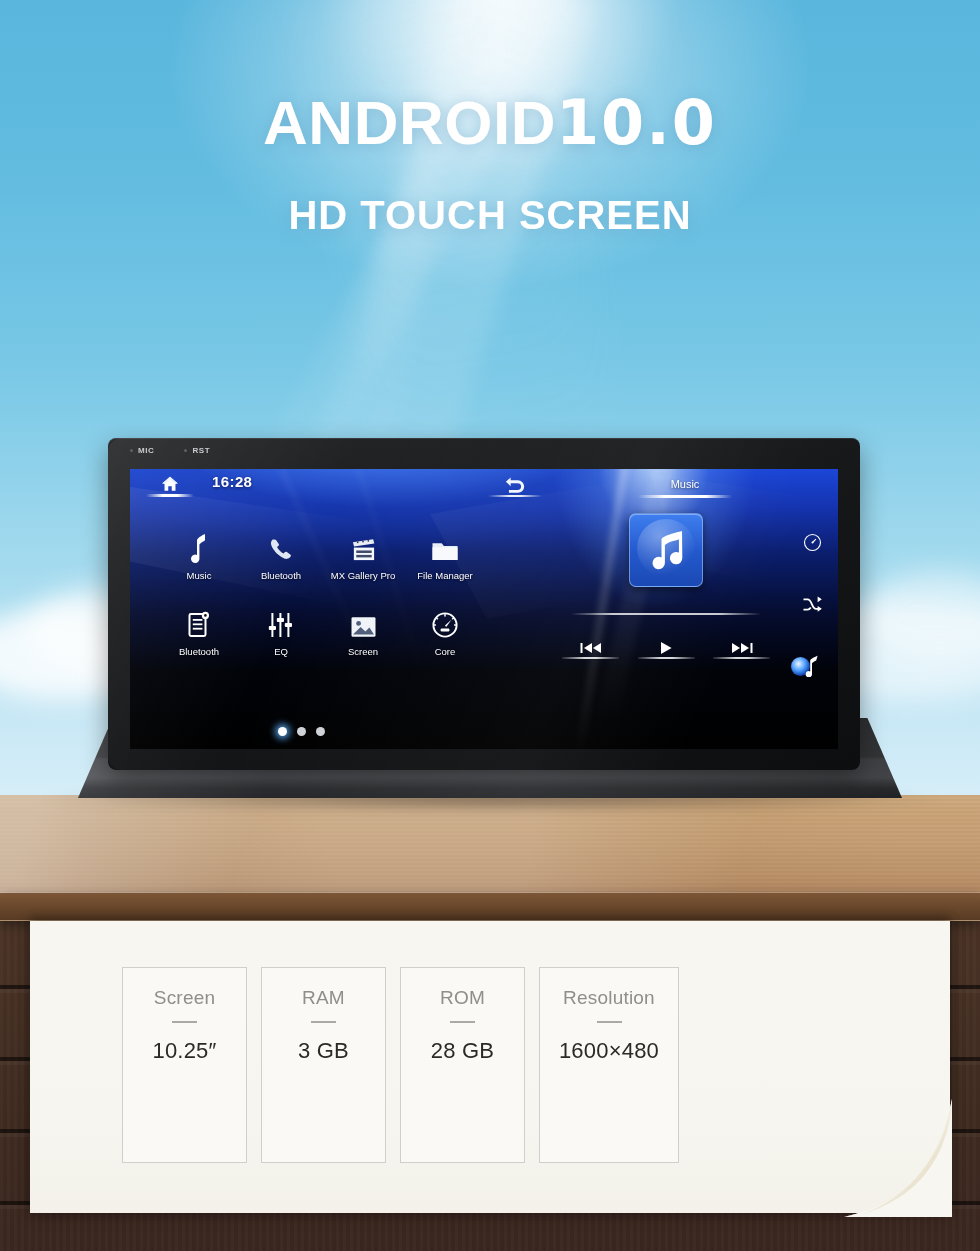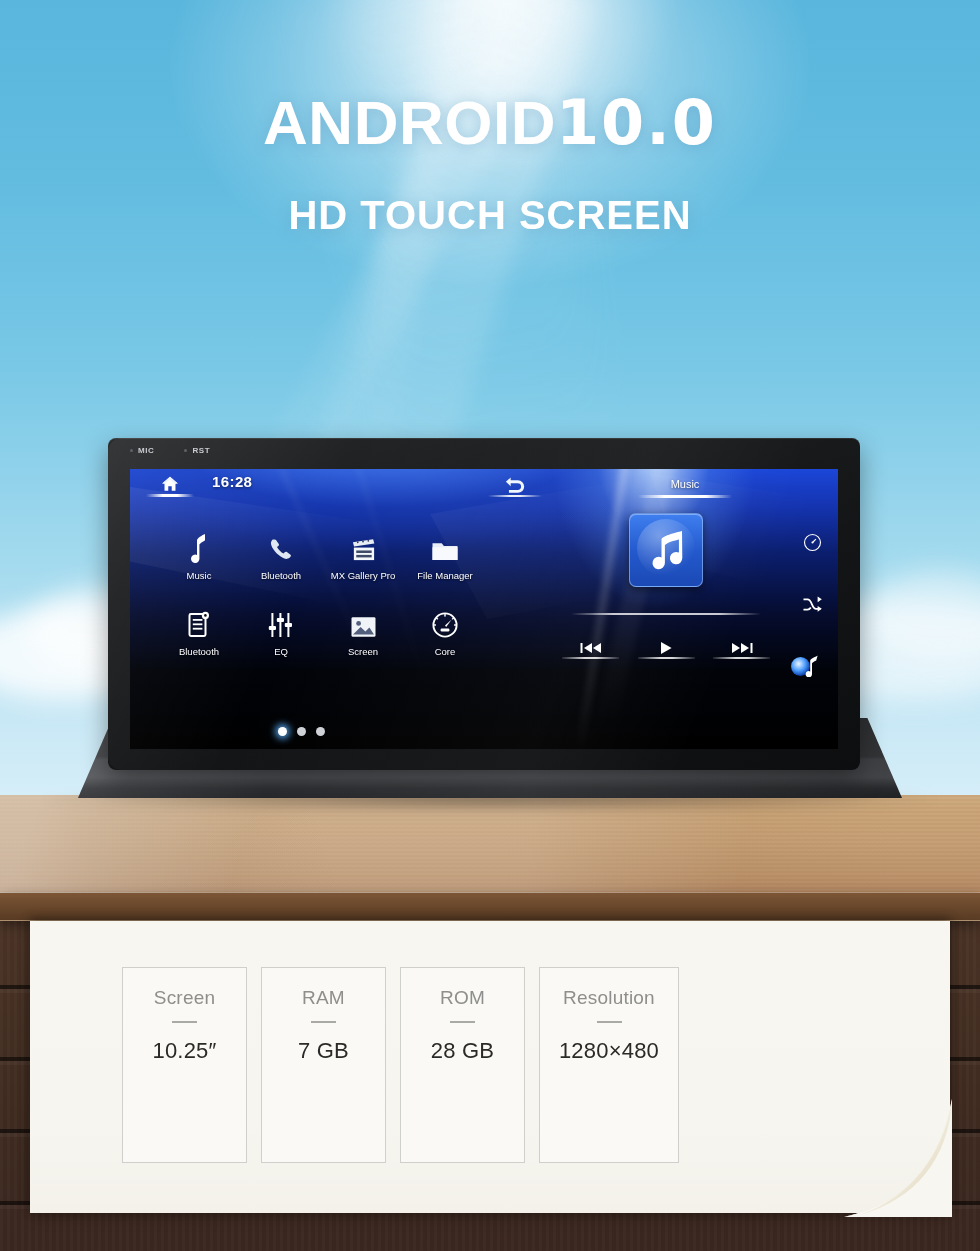--- a/index.html
+++ b/index.html
@@ -450,31 +450,31 @@
 <div class="panel">
   <div class="spec-row">
     <div class="spec">
       <span class="lbl">Screen</span>
       <span class="dash"></span>
       <span class="val">10.25″</span>
     </div>
     <div class="spec">
       <span class="lbl">RAM</span>
       <span class="dash"></span>
-      <span class="val">7 GB</span>
+      <span class="val">3 GB</span>
     </div>
     <div class="spec">
       <span class="lbl">ROM</span>
       <span class="dash"></span>
       <span class="val">28 GB</span>
     </div>
     <div class="spec" style="width:140px">
       <span class="lbl">Resolution</span>
       <span class="dash"></span>
-      <span class="val">1280×480</span>
+      <span class="val">1600×480</span>
     </div>
   </div>
 
   <svg class="curl" viewBox="0 0 108 118">
     <defs>
       <linearGradient id="cg" x1="0" y1="0" x2="1" y2="1">
         <stop offset="0%" stop-color="#ffffff"></stop>
         <stop offset="42%" stop-color="#f6f2e6"></stop>
         <stop offset="78%" stop-color="#e4dcc6"></stop>
         <stop offset="100%" stop-color="#d6ccb2"></stop>

